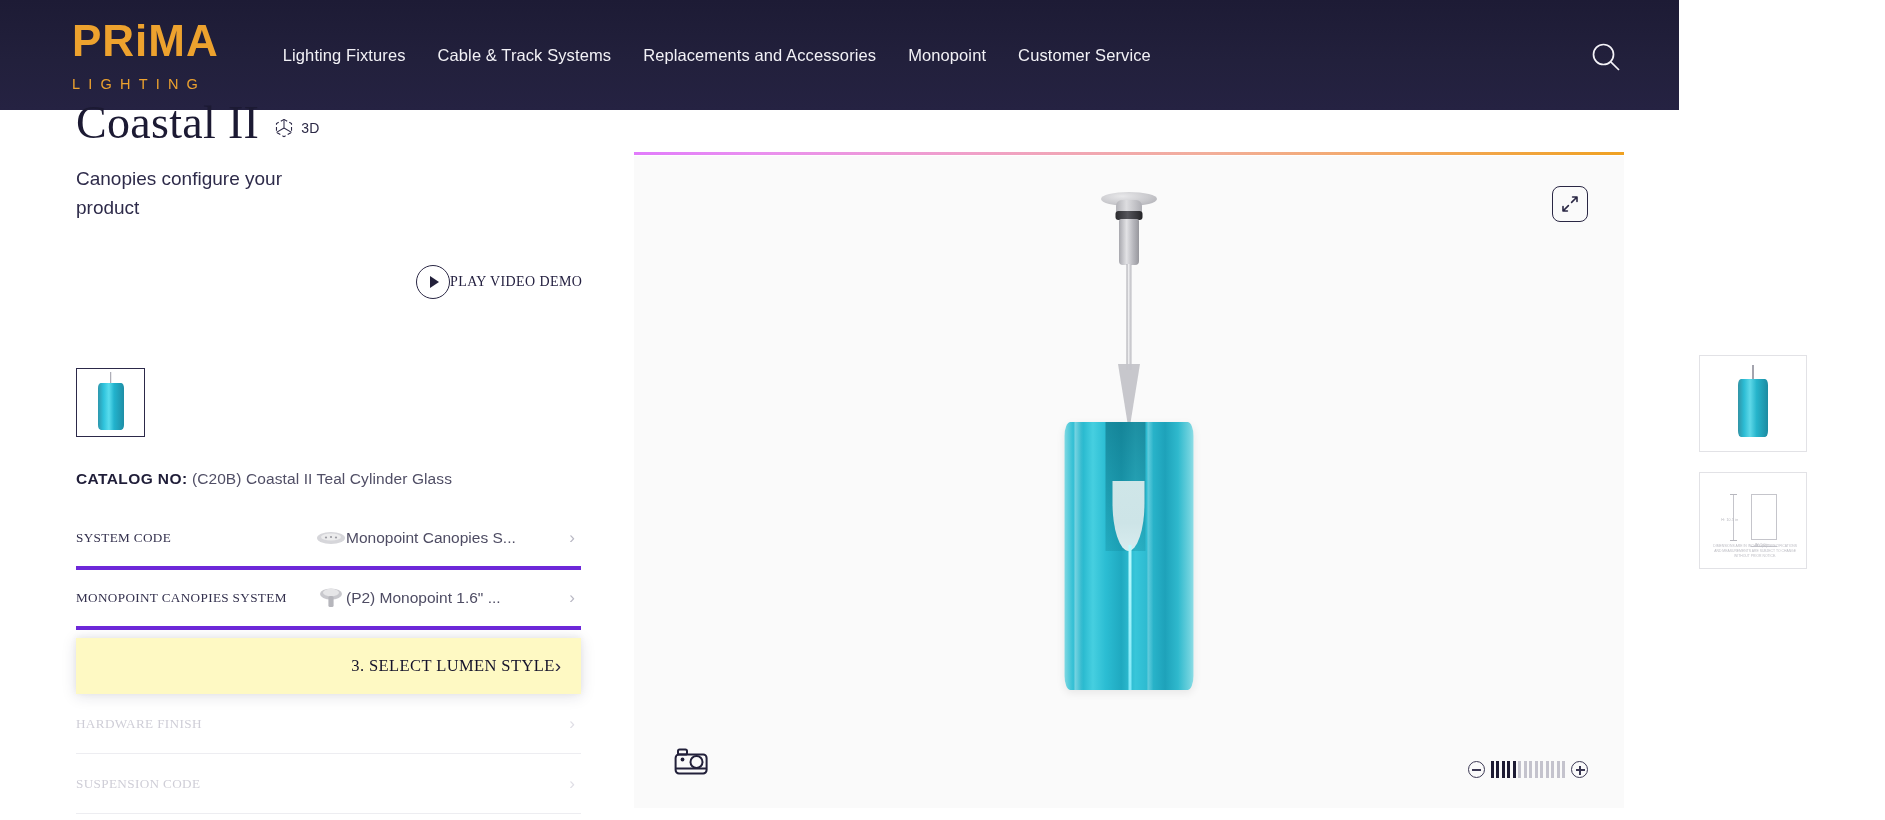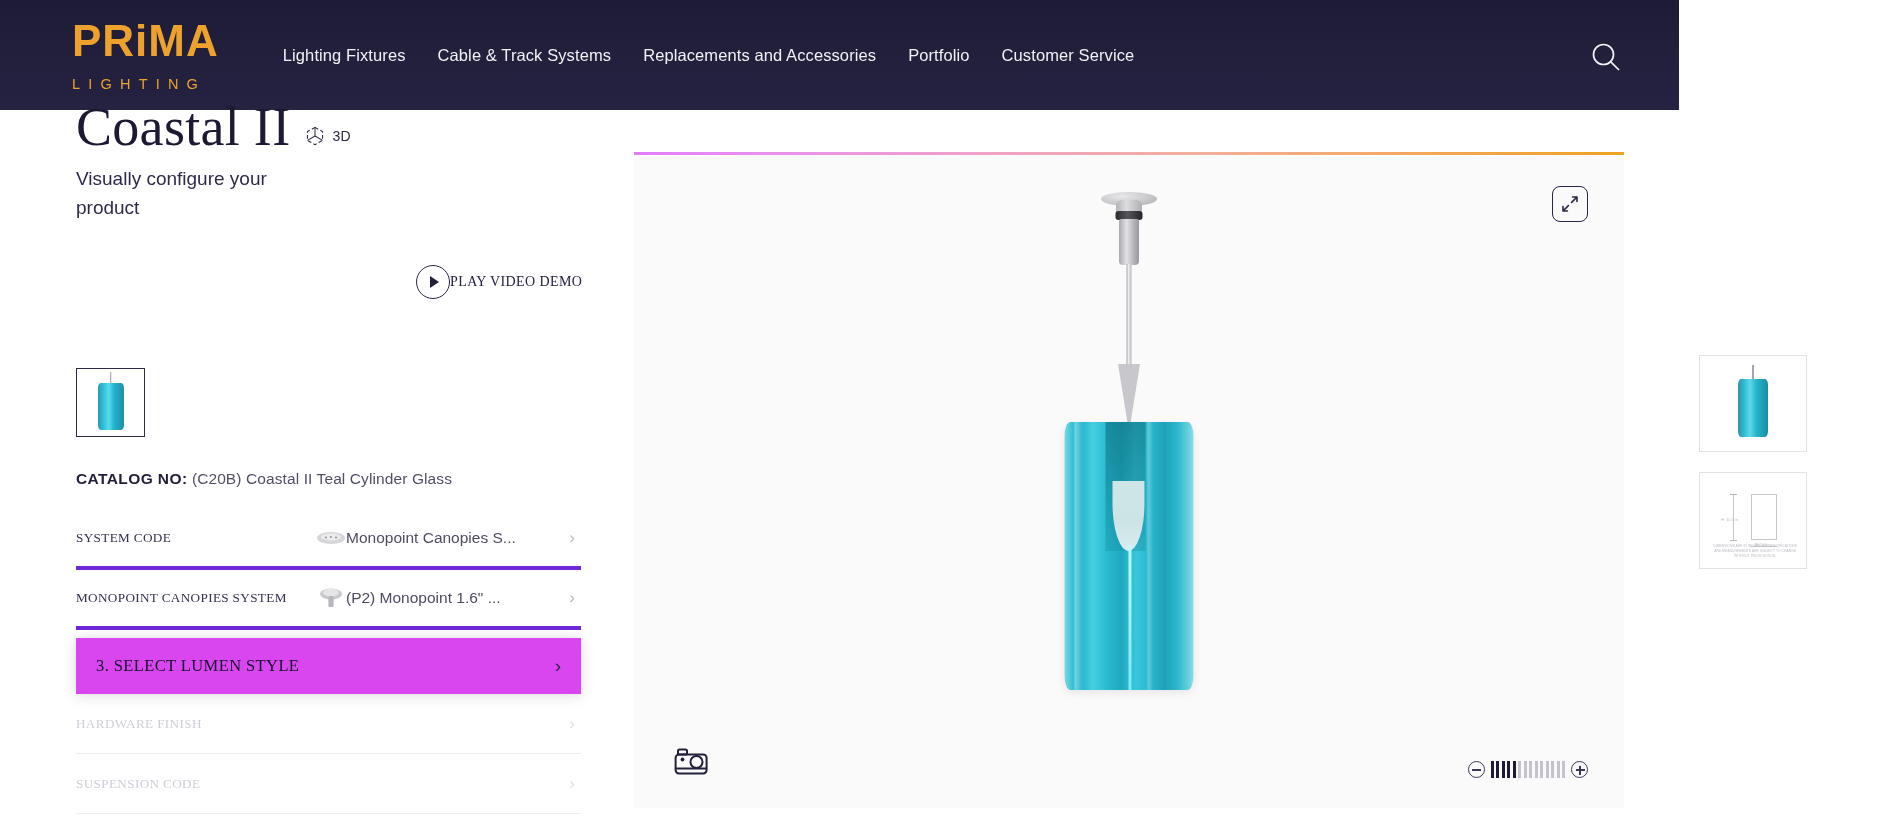--- a/index.html
+++ b/index.html
@@ -67,21 +67,21 @@
     background: #fff;
   }
   .title-row {
     position: absolute;
     left: 76px; top: -10px;
     display: flex; align-items: flex-end;
     gap: 14px;
   }
   .page-title {
     font-family: "Liberation Serif", serif;
-    font-size: 54px;
+    font-size: 46px;
     color: #1c1a33;
     font-weight: normal;
     letter-spacing: .3px;
     line-height: 1;
   }
   .badge3d {
     display: flex; align-items: center; gap: 6px;
     margin-bottom: 7px;
     cursor: pointer;
   }
@@ -192,26 +192,27 @@
     color: #b9b8c4;
     font-size: 17px;
     font-family: "Liberation Sans", sans-serif;
   }
 
   
   .step-card {
     position: absolute;
     left: 76px; top: 528px;
     width: 505px; height: 56px;
-    background: #d946ef;
+    background: #fef9c3;
     box-shadow: 0 2px 14px rgba(30,28,60,.13), 0 -1px 6px rgba(30,28,60,.06);
     display: flex; align-items: center;
     padding: 8px 20px;
     cursor: pointer;
     z-index: 5;
+    text-align: right;
   }
   .step-card .t {
     font-family: "Liberation Serif", serif;
     font-size: 16.5px;
     letter-spacing: .4px;
     color: #14122b;
     flex: 1;
   }
   .step-card .chev {
     color: #2a2744; font-size: 19px;
@@ -457,21 +458,21 @@
 <div class="header">
   <div class="logo-wrap">
     <span class="logo-main">PRiMA</span>
     <span class="logo-sub">LIGHTING</span>
   </div>
 
   <nav class="nav">
     <span class="nav-item">Lighting Fixtures</span>
     <span class="nav-item">Cable &amp; Track Systems</span>
     <span class="nav-item">Replacements and Accessories</span>
-    <span class="nav-item">Portfolio</span>
+    <span class="nav-item">Monopoint</span>
     <span class="nav-item">Customer Service</span>
   </nav>
 
   <div class="search-btn">
     <svg width="34" height="34" viewBox="0 0 34 34" fill="none">
       <circle cx="14.5" cy="14.5" r="10" stroke="#f4f3f8" stroke-width="1.7"></circle>
       <line x1="21.8" y1="21.8" x2="30" y2="30" stroke="#f4f3f8" stroke-width="1.7"></line>
     </svg>
   </div>
 </div>
@@ -482,21 +483,21 @@
     <h1 class="page-title">Coastal II</h1>
     <div class="badge3d">
       <svg width="22" height="22" viewBox="0 0 24 24" fill="none">
         <path d="M12 2.6 L20.2 7.2 L20.2 16.8 L12 21.4 L3.8 16.8 L3.8 7.2 Z" stroke="#2b2845" stroke-width="1.2" fill="none" stroke-dasharray="4 2.6"></path>
         <path d="M12 2.6 L12 12 M12 12 L20.2 16.8 M12 12 L3.8 16.8" stroke="#2b2845" stroke-width="1.1"></path>
       </svg>
       <span class="lbl">3D</span>
     </div>
   </div>
 
-  <div class="subtitle">Visually configure your product</div>
+  <div class="subtitle">Canopies configure your product</div>
 
   <div class="play-row">
     <span class="play-circle">
         <span class="play-tri"></span>
       </span>
     <span class="play-label">PLAY VIDEO DEMO</span>
   </div>
 
   <div class="swatch">
     <div class="cyl">

